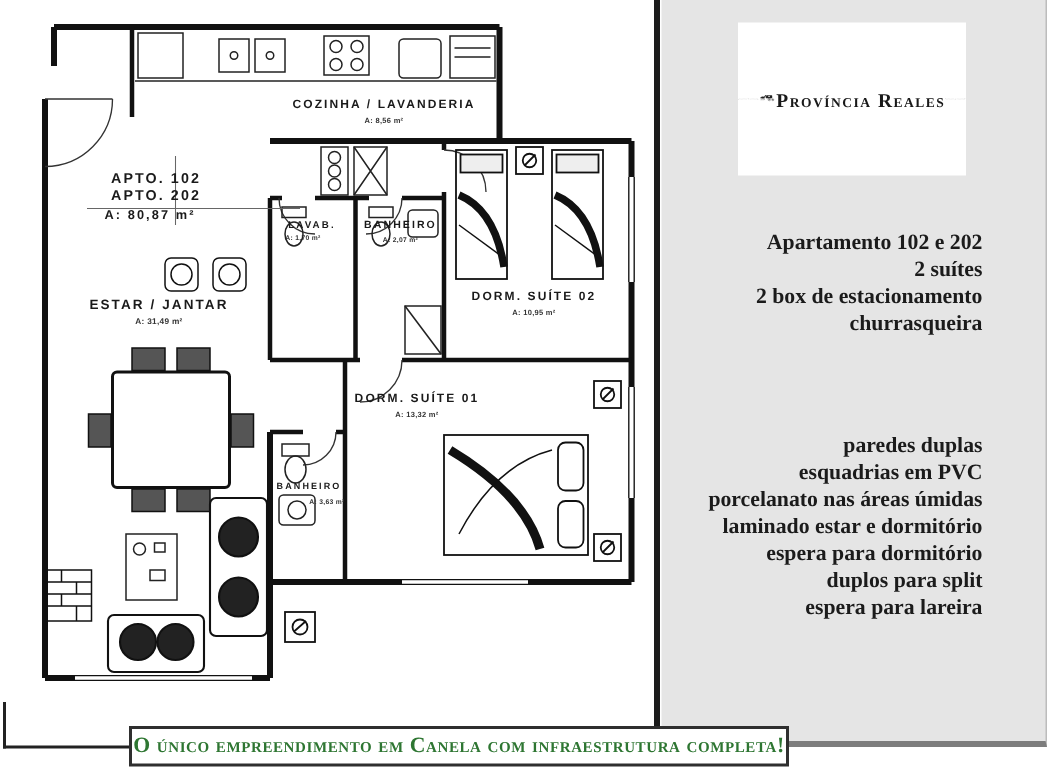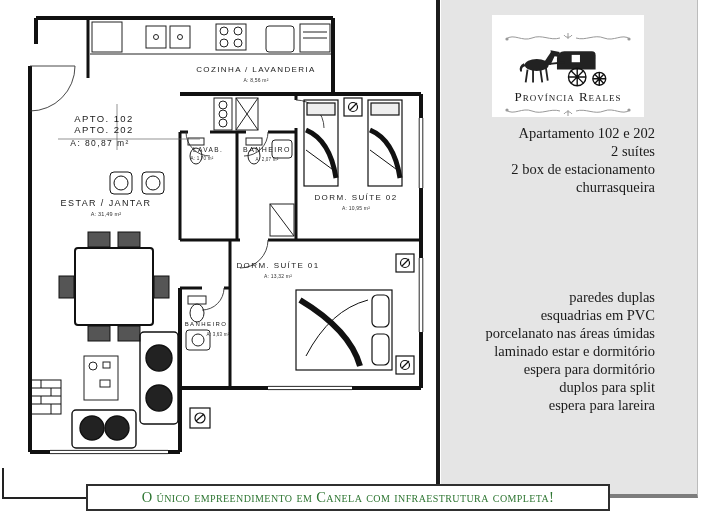--- a/index.html
+++ b/index.html
@@ -1,41 +1,41 @@
 <!DOCTYPE html>
 <html><head>
 <meta charset="utf-8">
 <style>
   html,body{margin:0;padding:0;background:#fff;}
   #page{position:relative;width:702px;height:516px;background:#ffffff;overflow:hidden;
-        font-family:"Liberation Serif", serif;}
+        font-family:"Liberation Serif", serif;font-weight:bold;}
   
   #plan{position:absolute;left:0;top:0;width:438px;height:486px;}
   svg text{font-family:"Liberation Sans", sans-serif;fill:#1a1a1a;}
   .rlabel{letter-spacing:1.4px;}
   .rarea{fill:#333;letter-spacing:.2px;}
   
   #divider{position:absolute;left:436px;top:0;width:4px;height:486px;background:#1c1c1c;}
   
   #sidebar{position:absolute;left:441px;top:0;width:257px;height:498px;background:#e5e5e5;
            border-bottom:4px solid #7d7d7d;border-right:1px solid #bcbcbc;box-sizing:border-box;}
   #logo-box{position:absolute;left:51px;top:15px;width:152px;height:102px;background:#ffffff;
-            display:flex;flex-direction:column;align-items:center;justify-content:flex-end;}
+            display:flex;align-items:center;justify-content:center;}
   .flourish{width:132px;height:12px;}
   #brand{font-variant:small-caps;font-size:13px;letter-spacing:1px;color:#191919;margin:1px 0 0 0;
          white-space:nowrap;}
   #carriage{width:112px;height:46px;margin-top:-2px;}
   .textcol{position:absolute;left:0;right:0;padding-right:42px;text-align:right;
            font-size:14.5px;line-height:18px;color:#1b1b1b;}
-  #details{top:124px;text-align:right;}
+  #details{top:153px;text-align:right;}
   #features{top:288px;}
   
   #connector{position:absolute;left:2px;top:468px;width:84px;height:29px;
              border-left:2px solid #222;border-bottom:2px solid #222;}
-  #banner{position:absolute;left:86px;top:484px;width:524px;height:27px;background:#ffffff;
+  #banner{position:absolute;left:86px;top:484px;width:440px;height:27px;background:#ffffff;
           border:2px solid #2f2f2f;box-sizing:border-box;display:flex;align-items:center;justify-content:center;}
   #banner-text{font-variant:small-caps;font-size:14.5px;letter-spacing:.4px;color:#2e7632;white-space:nowrap;}
 </style>
 </head>
 <body>
 
 <div id="page">
 
   <svg id="plan" viewBox="0 0 438 486">
 

